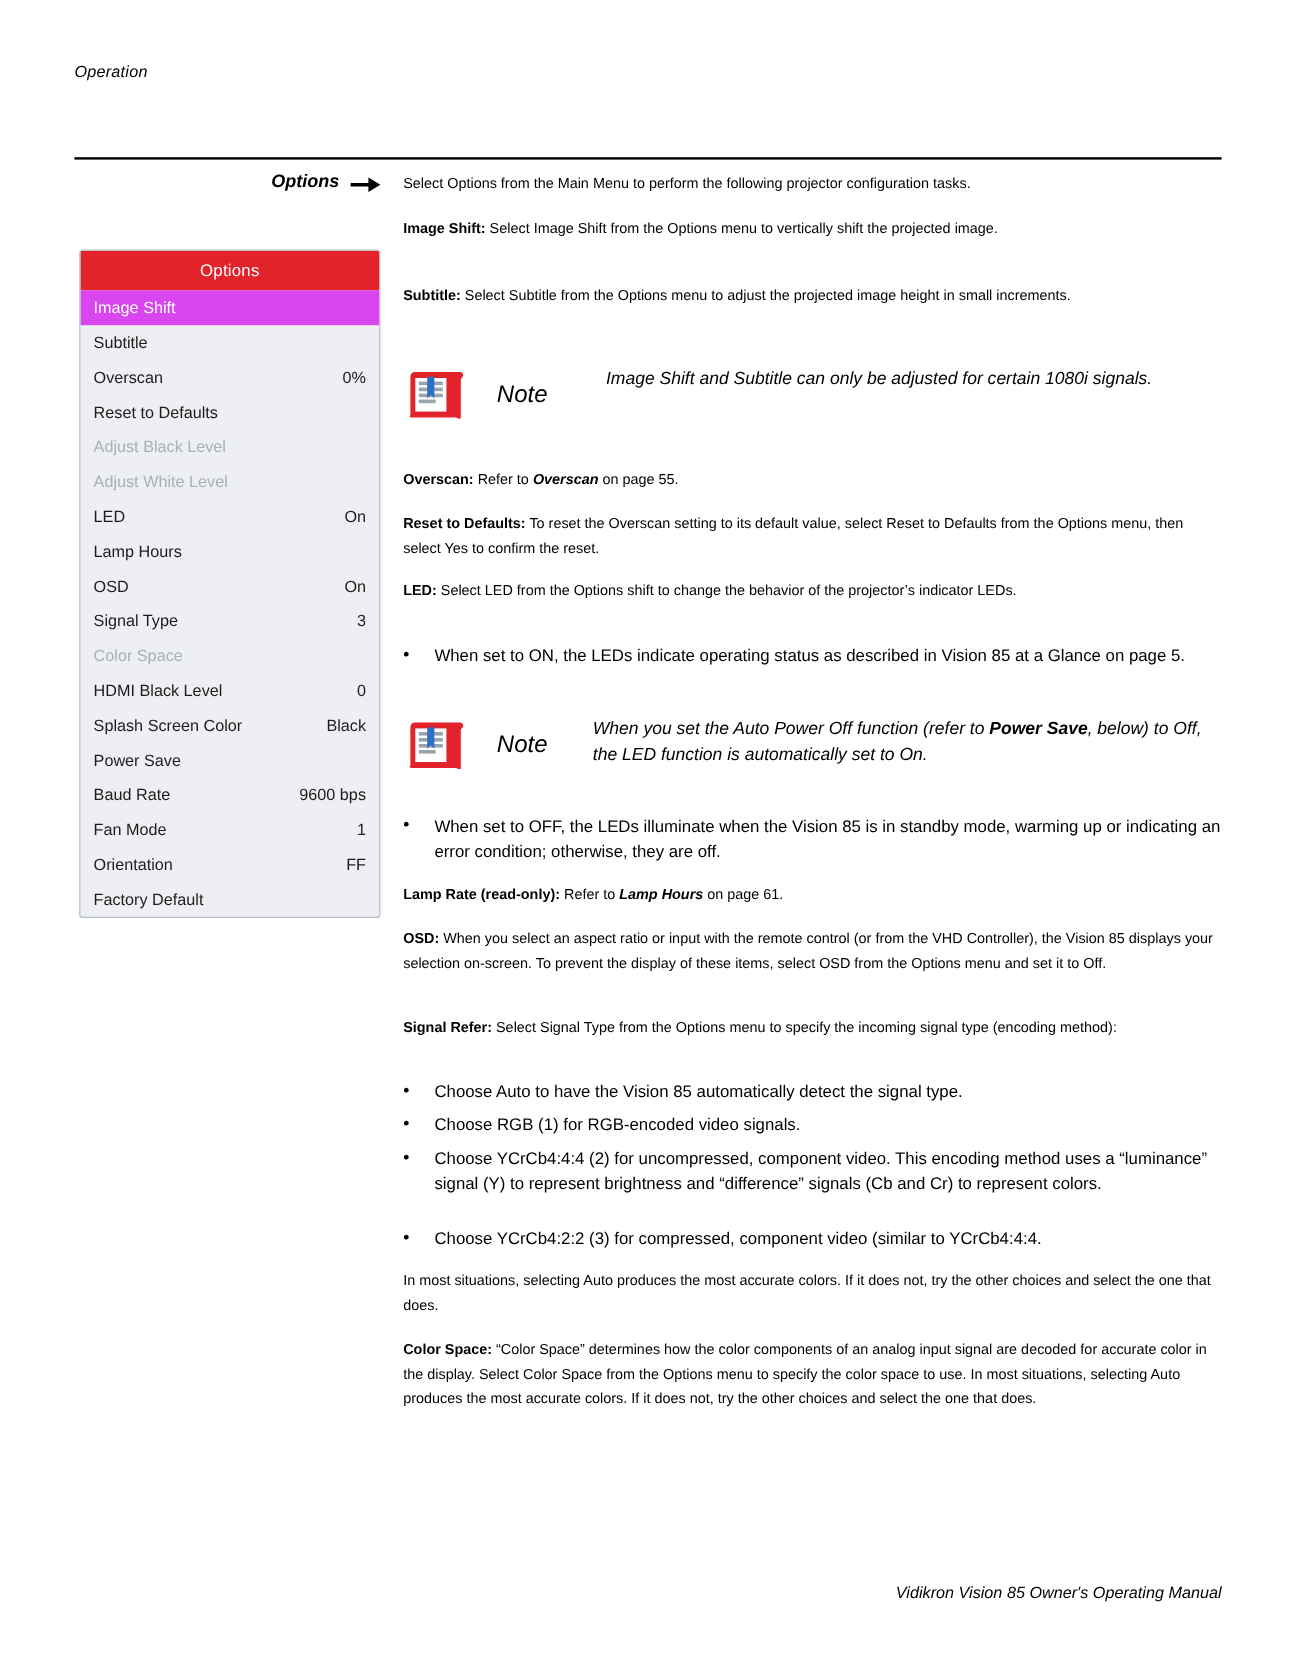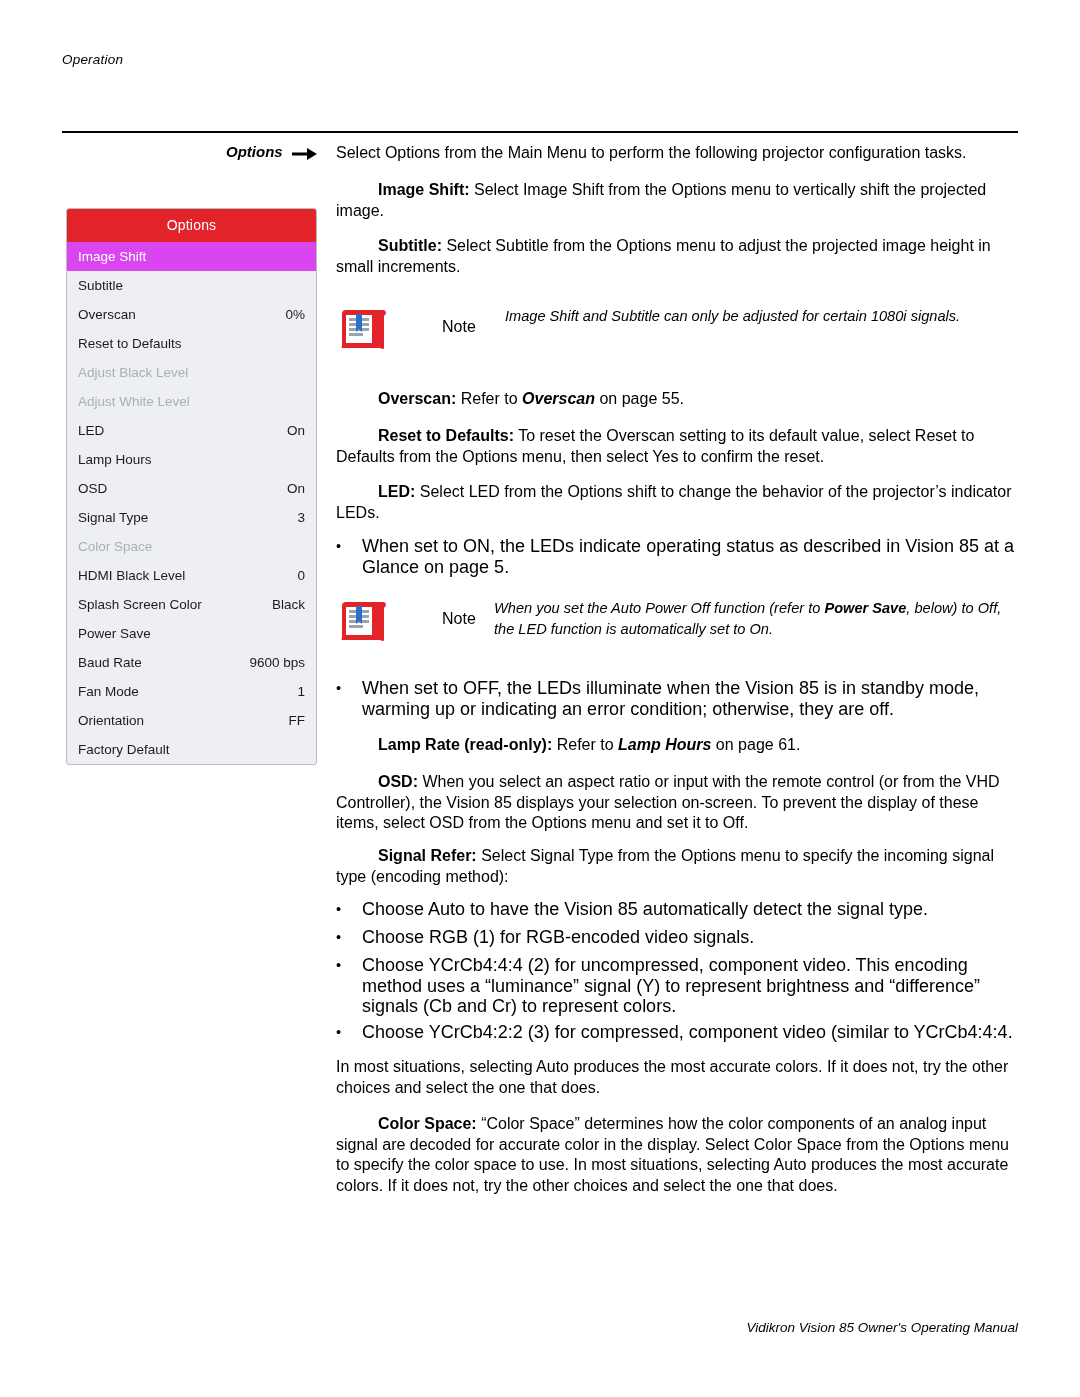--- a/index.html
+++ b/index.html
@@ -86,62 +86,62 @@
     color: #ffffff;
   }
   .osd-row.dim {
     color: #a8b0b8;
   }
   .osd-row .val {
     font-size: 13.5px;
   }
   .para {
     position: absolute;
-    font-size: 16px;
+    font-size: 12px;
     line-height: 20.5px;
     color: #000;
     width: 684px;
   }
-  .para b { font-weight: bold; margin-left: 42px; }
+  .para b { font-weight: bold; }
   .para .bi { font-weight: bold; font-style: italic; }
 
   .note {
     position: absolute;
     width: 684px;
   }
   .note-icon {
     position: absolute;
     width: 48px;
     height: 42px;
   }
   .note-word {
     position: absolute;
     left: 78px;
-    font-size: 16px;
-    color: #000;
-    margin-left: 28px;
+    font-size: 20px;
+    font-style: italic;
+    color: #000;
   }
   .note-text {
     position: absolute;
     left: 158px;
     font-size: 14.6px;
     line-height: 20.5px;
     font-style: italic;
     color: #000;
     width: 526px;
   }
   .bullet-dot {
     position: absolute;
     font-size: 14.6px;
     line-height: 20.5px;
   }
   .bullet-text {
     position: absolute;
     left: 26px;
-    font-size: 18px;
+    font-size: 14px;
     line-height: 20.5px;
     width: 658px;
   }
   .bullet-wrap {
     position: absolute;
     width: 684px;
   }
   .footer-page {
     position: absolute;
     left: 0;

